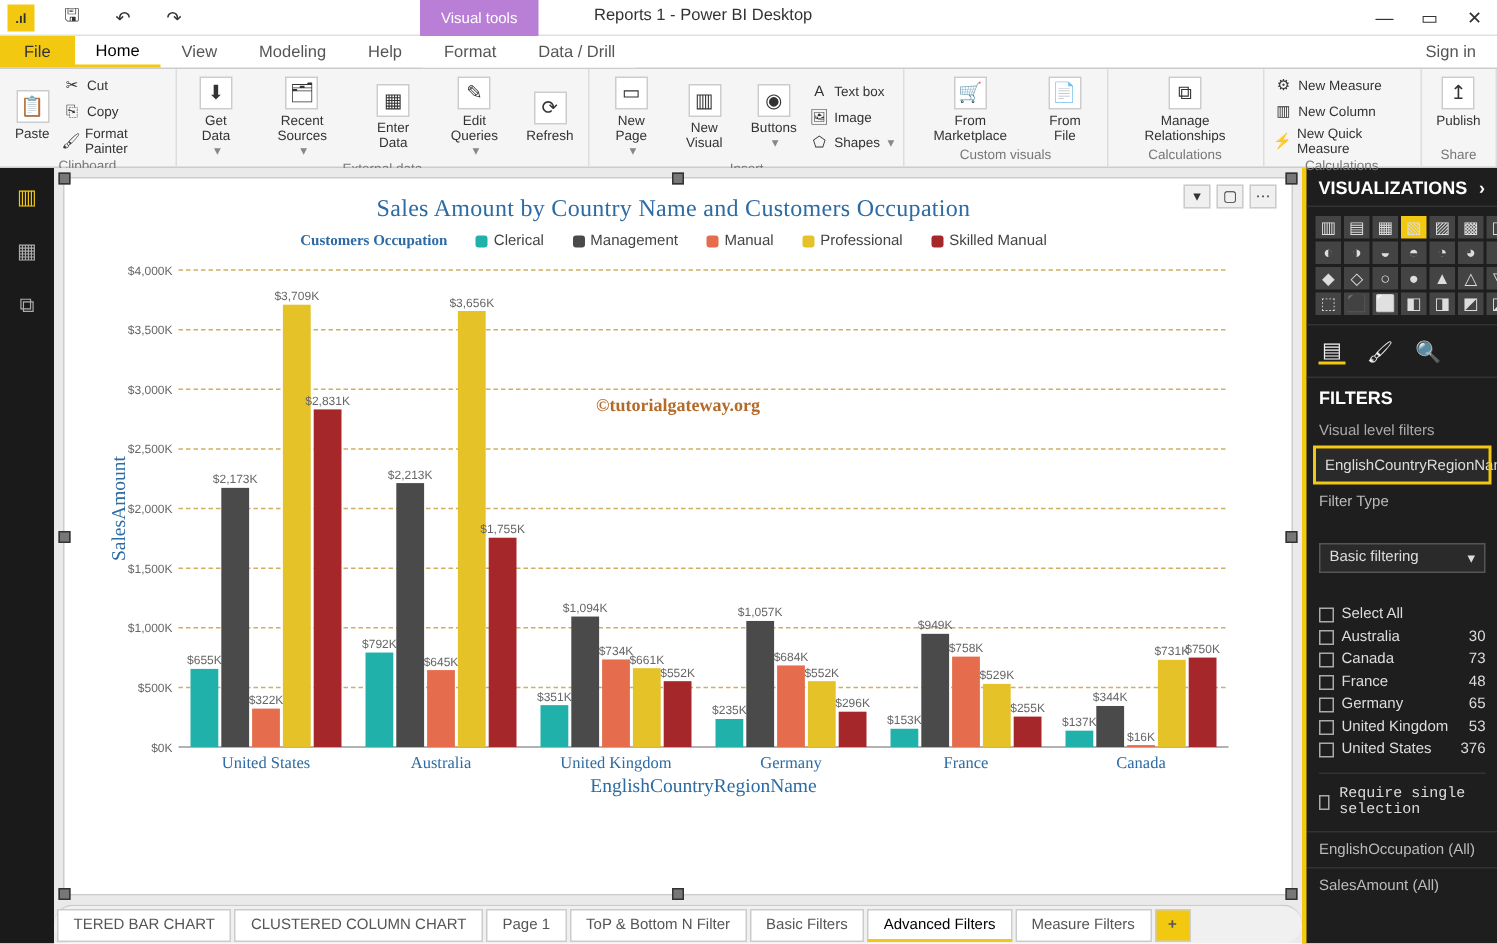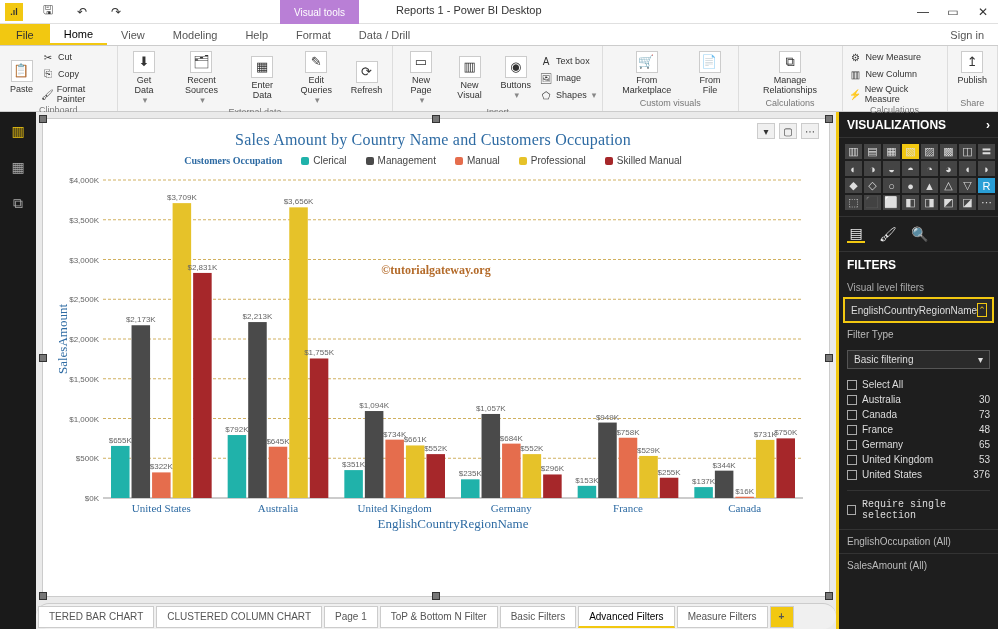--- a/index.html
+++ b/index.html
@@ -59,38 +59,38 @@
 .grid line { stroke: #d0b060; stroke-width: 1; stroke-dasharray: 3 2; }
 .grid line.zero { stroke: #999; stroke-dasharray: none; }
 
 
 .page-tabs { height: 26px; background: #f0f0f0; border-top: 1px solid #ccc; display: flex; align-items: center; padding: 0 2px; gap: 2px; border-radius: 13px; }
 .page-tab { background: #fff; border: 1px solid #ccc; height: 22px; padding: 0 10px; display: flex; align-items: center; font-size: 10px; color: #555; cursor: pointer; white-space: nowrap; }
 .page-tab.active { color: #000; border-bottom: 2px solid #f2c811; }
 .page-tab.add { background: #f2c811; font-weight: bold; width: 24px; padding: 0; justify-content: center; }
 
 
-.viz-pane { width: 162px; background: #1e1e1e; color: #ddd; display: flex; flex-direction: column; border-left: 3px solid #f2c811; overflow: hidden; }
+.viz-pane { width: 130px; background: #1e1e1e; color: #ddd; display: flex; flex-direction: column; border-left: 3px solid #f2c811; overflow: hidden; }
 .viz-header { height: 26px; display: flex; align-items: center; justify-content: space-between; padding: 0 8px; font-size: 12px; font-weight: 600; color: #fff; border-bottom: 1px solid #333; }
 .viz-gallery { padding: 6px 6px; display: grid; grid-template-columns: repeat(8, 17px); gap: 2px; border-bottom: 1px solid #333; }
 .viz-g-item { width: 17px; height: 15px; background: #444; border: 0; cursor: pointer; display: flex; align-items: center; justify-content: center; font-size: 11px; }
 .viz-g-item.sel { background: #f2c811; }
 .viz-subtabs { display: flex; gap: 14px; padding: 8px; border-bottom: 1px solid #333; }
 .viz-subtab { width: 18px; height: 18px; display: flex; align-items: center; justify-content: center; cursor: pointer; color: #eee; font-size: 14px; }
 .viz-subtab.active { border-bottom: 2px solid #f2c811; }
 
 
 .filters-block { flex: 1; overflow-y: auto; font-size: 10px; }
 .filters-title { padding: 6px 8px; font-size: 12px; font-weight: 700; color: #fff; }
 .filters-sub { padding: 4px 8px; color: #aaa; font-size: 10px; }
 .filter-field { margin: 2px 6px; padding: 4px 6px; background: #2a2a2a; display: flex; justify-content: space-between; align-items: center; cursor: pointer; }
 .filter-field.hl { outline: 2px solid #f2c811; }
 .collapse { width: 14px; height: 14px; border: 1px solid #f2c811; display: flex; align-items: center; justify-content: center; color: #f2c811; font-size: 9px; }
 .filter-type-label { padding: 6px 8px 2px; color: #bbb; }
-.filter-select { margin: 8px 8px; background: #2a2a2a; border: 1px solid #555; padding: 3px 6px; display: flex; justify-content: space-between; cursor: pointer; }
+.filter-select { margin: 20px 8px; background: #2a2a2a; border: 1px solid #555; padding: 3px 6px; display: flex; justify-content: space-between; cursor: pointer; }
 .filter-list { margin: 4px 8px; }
 .filter-item { display: flex; align-items: center; justify-content: space-between; padding: 2px 0; font-size: 10px; }
 .filter-item .left { display: flex; align-items: center; gap: 5px; }
 .chk { width: 10px; height: 10px; border: 1px solid #aaa; }
 .req-row { margin: 8px 8px; display: flex; align-items: center; gap: 6px; font-size: 10px; color: #ddd; border-top: 1px solid #333; padding-top: 8px; font-family: Liberation Mono, monospace; }
 .other-filter { margin: 0 0; padding: 6px 8px; border-top: 1px solid #333; font-size: 10px; color: #bbb; }
 
 .chev { font-size: 9px; margin-left: 2px; color: #888; }
 </style>
 </head>

